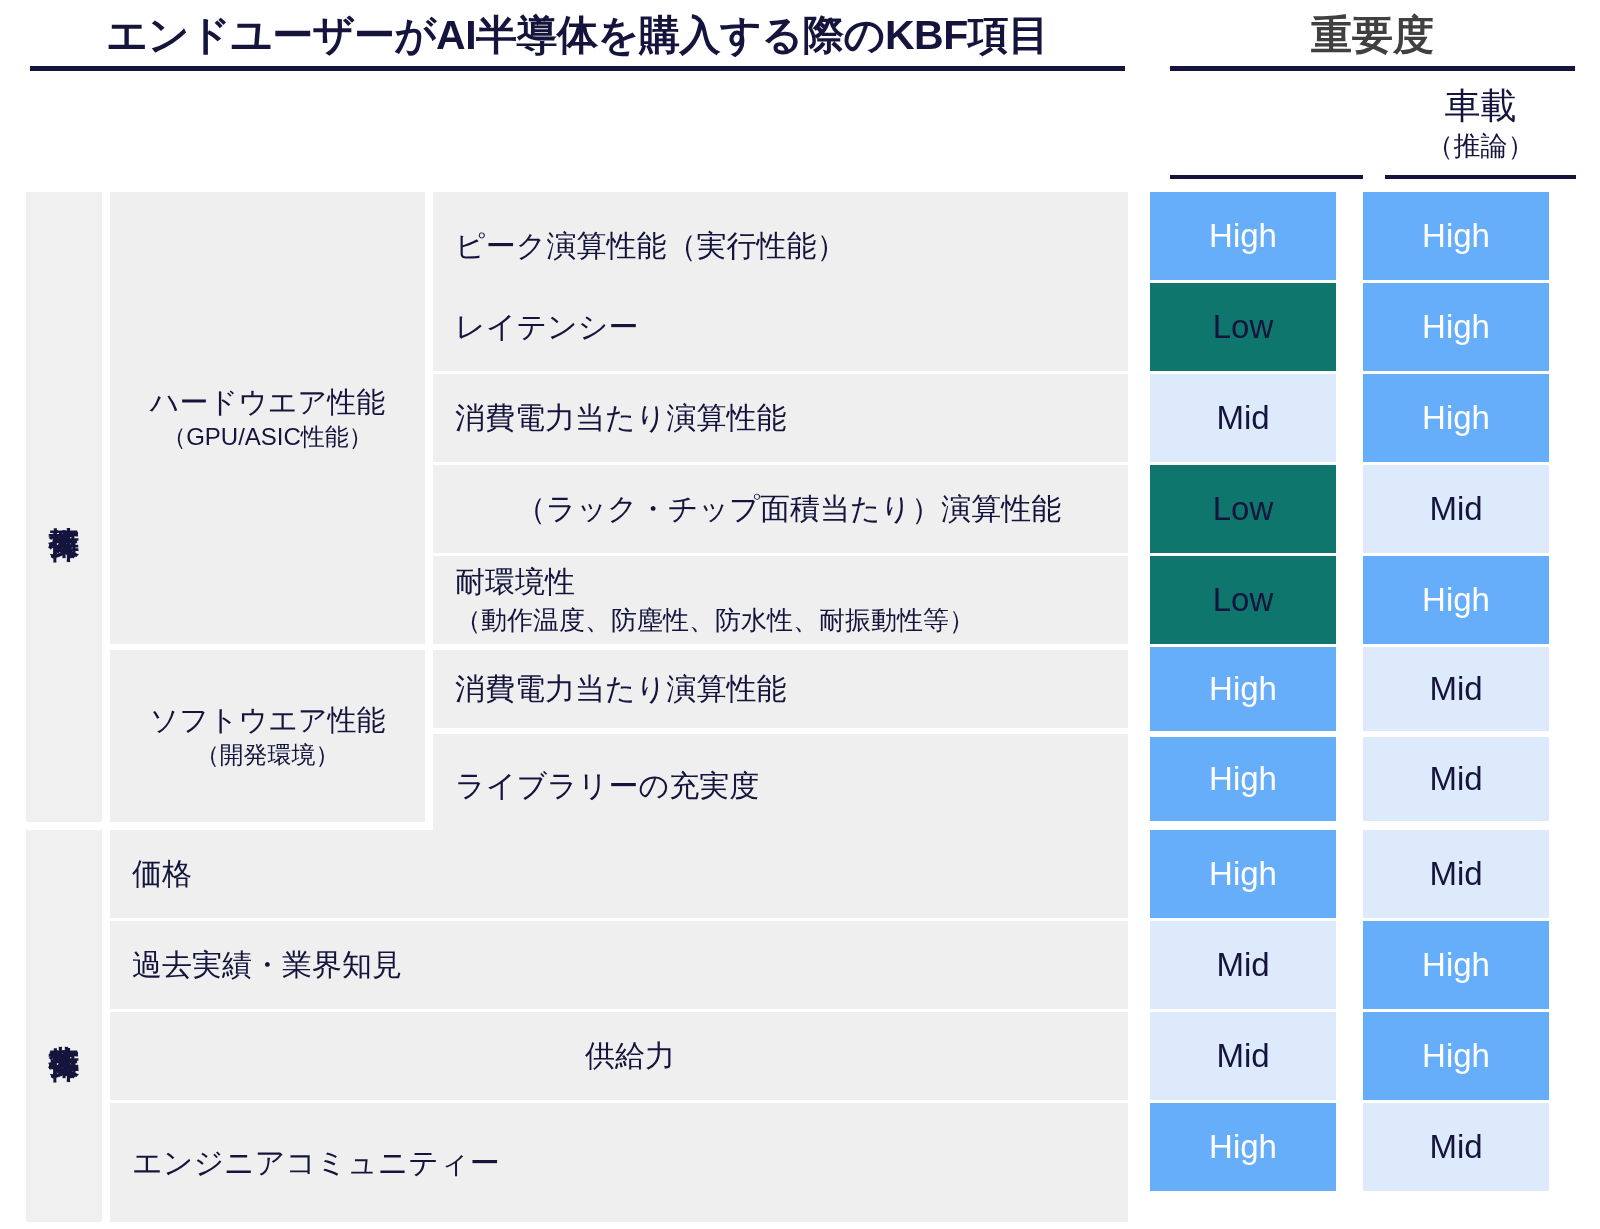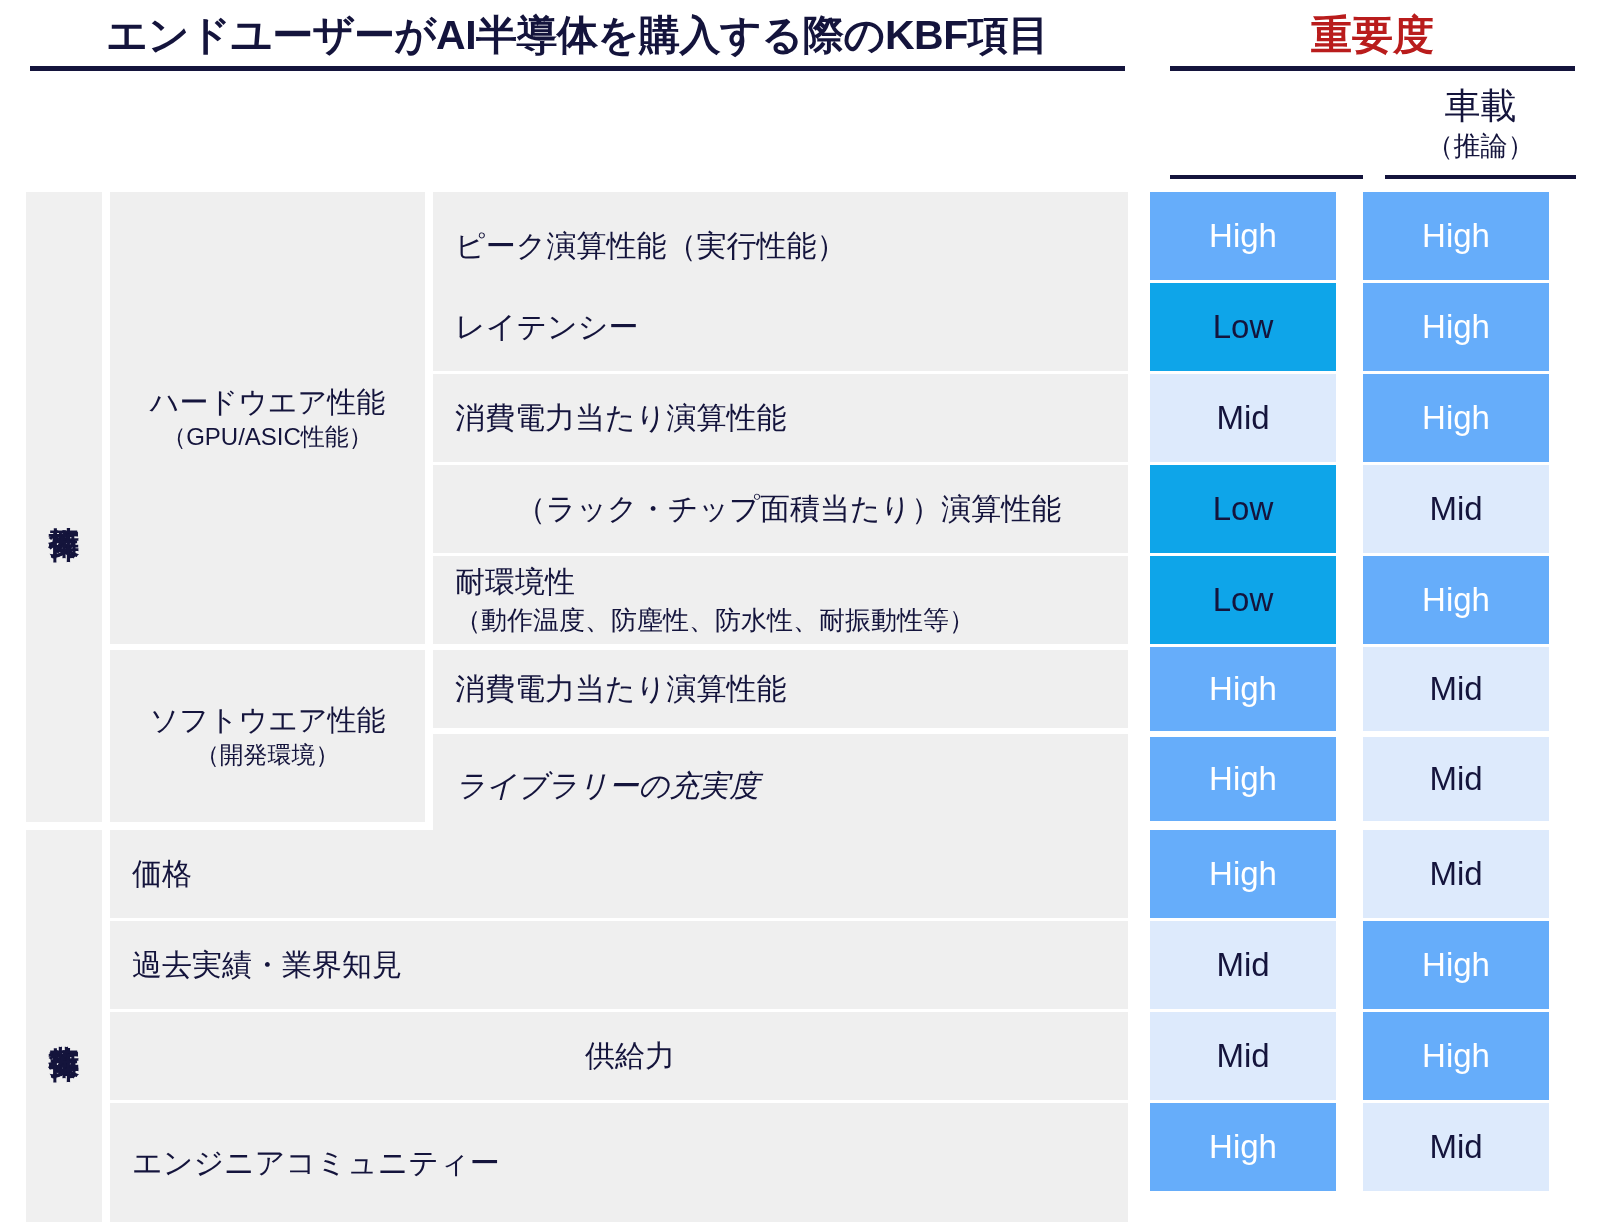--- a/index.html
+++ b/index.html
@@ -41,21 +41,21 @@
     background: #14143c;
   }
 
   #importance-title {
     position: absolute;
     left: 1170px; top: 8px;
     width: 405px;
     text-align: center;
     font-size: 41px;
     font-weight: bold;
-    color: #b91c1c;
+    color: #404040;
   }
   #importance-rule {
     position: absolute;
     left: 1170px; top: 66px;
     width: 405px; height: 5px;
     background: #14143c;
   }
 
   .col-head {
     position: absolute;
@@ -187,21 +187,21 @@
     display: flex;
     align-items: center;
     justify-content: center;
     font-size: 33px;
     font-weight: normal;
   }
   .rating.dc   { left: 1150px; width: 186px; }
   .rating.auto { left: 1363px; width: 186px; }
   .rating.high { background: #66adfa; color: #ffffff; }
   .rating.mid  { background: #ddeafc; color: #14143c; }
-  .rating.low  { background: #0ea5e9; color: #14143c; }
+  .rating.low  { background: #0f766e; color: #14143c; }
 </style>
 </head>
 <body>
 
 <div id="header-band">
 
   <div id="main-title">エンドユーザーがAI半導体を購入する際のKBF項目</div>
   <div id="main-title-rule"></div>
 
   <div id="importance-title">重要度</div>
@@ -289,21 +289,21 @@
   <div class="item-cell item-indent" style="top:465px;height:78px;">
     <span class="i-main">消費電力当たり演算性能</span>
   </div>
   <div class="rating dc high" style="top:462px;height:84px;">
     <span>High</span>
   </div>
   <div class="rating auto mid" style="top:462px;height:84px;">
     <span>Mid</span>
   </div>
 
-  <div class="item-cell item-indent" style="top:549px;height:103px;font-style:italic;">
+  <div class="item-cell item-indent" style="top:549px;height:103px;">
     <span class="i-main">ライブラリーの充実度</span>
   </div>
   <div class="rating dc high" style="top:552px;height:84px;">
     <span>High</span>
   </div>
   <div class="rating auto mid" style="top:552px;height:84px;">
     <span>Mid</span>
   </div>
 
   <div class="item-cell item-wide" style="top:645px;height:88px;">

